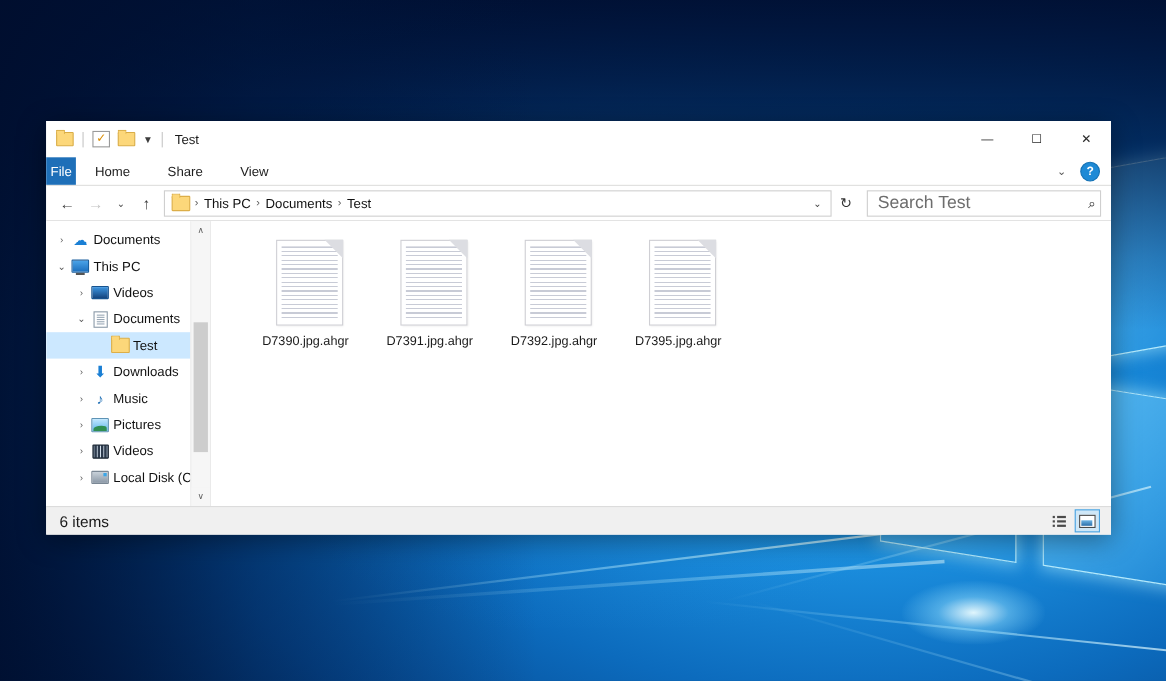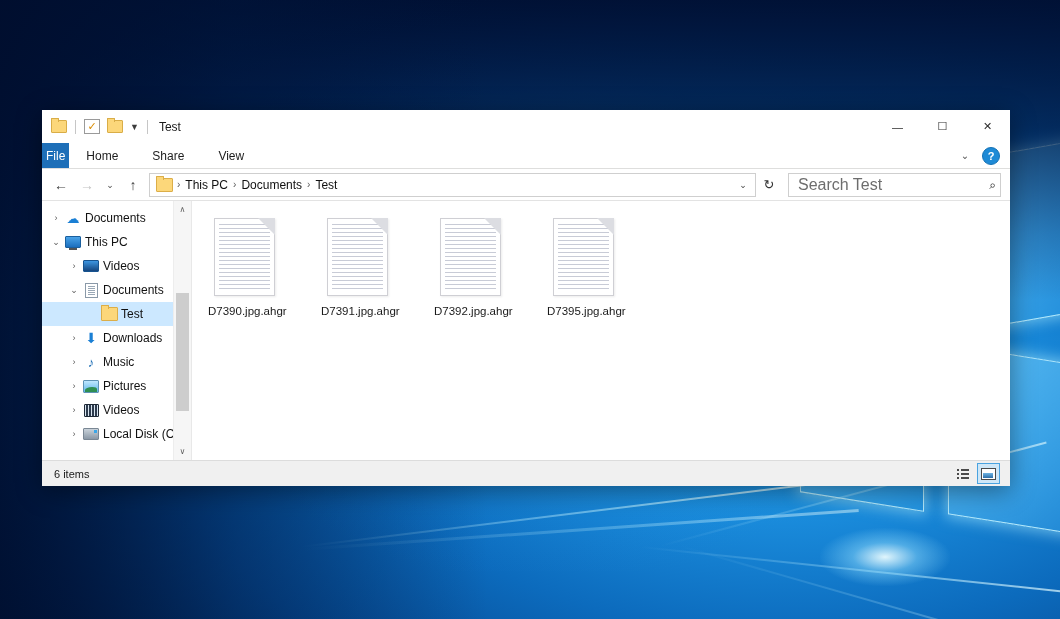--- a/index.html
+++ b/index.html
@@ -255,21 +255,21 @@
   }
 
   
   .content {
     flex: 1; background:#fff; position:relative; overflow: hidden;
     padding: 10px 0 0 14px;
   }
   .filegrid { display:flex; flex-wrap: wrap; align-content: flex-start; }
   .fileitem {
     width: 113px; height: 120px;
-    display:flex; flex-direction:column; align-items:flex-start;
+    display:flex; flex-direction:column; align-items:flex-end;
     padding-top: 4px;
   }
   .fileicon-wrap { width: 76px; height: 84px; display:flex; align-items:center; justify-content:center; }
   .doc-icon {
     width: 59px; height: 76px;
     background: #ffffff;
     border: 1px solid #cfcfd4;
     position: relative;
     box-shadow: 1px 1px 2px rgba(0,0,0,0.08);
   }
@@ -288,21 +288,21 @@
   }
   .filename {
     font-size: 11.5px; color: #1a1a1a; margin-top: 5px;
     padding: 1px 2px; white-space: nowrap;
   }
 
   
   .statusbar {
     height: 25px; background:#f0f0f0; border-top: 1px solid #dcdcdc;
     display:flex; align-items:center; padding: 0 6px;
-    font-size: 11px; color:#1a1a1a;
+    font-size: 14px; color:#1a1a1a;
   }
   .status-text { padding-left: 6px; }
   .status-spacer { flex:1; }
   .viewbtns { display:flex; align-items:center; gap: 3px; padding-right: 4px; }
   .viewbtn {
     width: 21px; height: 19px; display:flex; align-items:center; justify-content:center;
     border: 1px solid transparent;
   }
   .viewbtn.active { border-color: #4aa3e0; background:#cfe7f7; }
   .vb-details { display:flex; align-items:center; gap:2px; }

